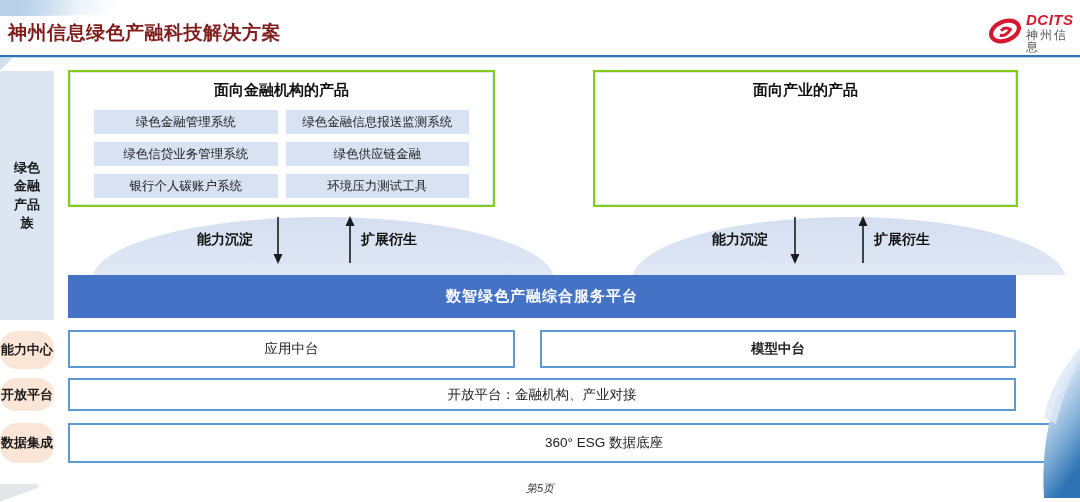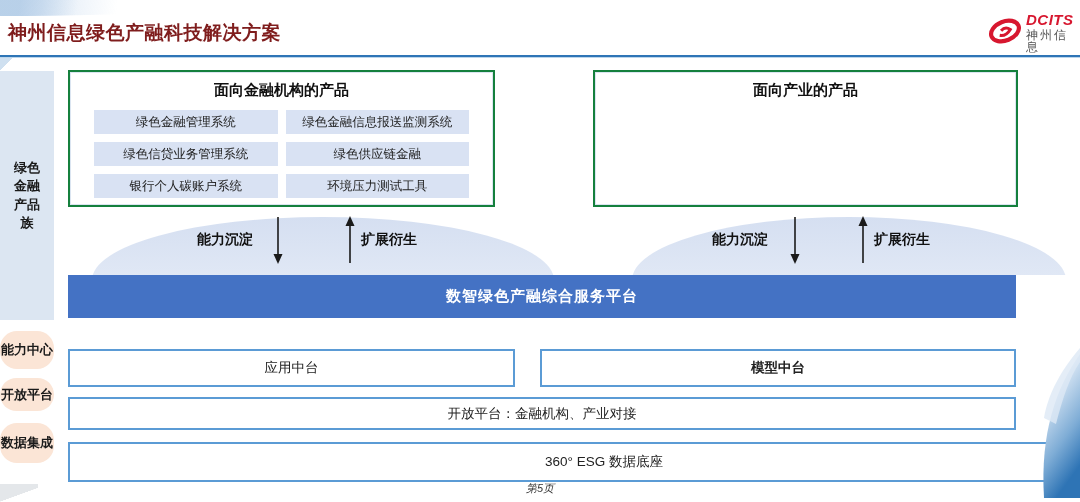--- a/index.html
+++ b/index.html
@@ -32,21 +32,21 @@
     font-weight:bold; font-size:13px; color:#1a1a1a; }
   .side-family { top:71px; height:249px; background:#dce6f2; }
   .side-family .vtext { width:28px; word-break:break-all; line-height:1.4; }
   .side-peach { background:#fbe5d6; line-height:1.35;border-radius:17px; }
   .side-cap  { top:331px; height:38px; }
   .side-open { top:378px; height:33px; }
   .side-data { top:423px; height:40px; }
 
   
   .pbox { position:absolute; top:70px; height:137px; background:#fff;
-    border:2px solid #15803d; box-shadow:0 0 0 1px #dbe5f1 inset; }
+    border:2px solid #84cc16; box-shadow:0 0 0 1px #dbe5f1 inset; }
   .pbox-left { left:68px; width:427px; }
   .pbox-right { left:593px; width:425px; }
   .pbox-title { text-align:center; font-weight:bold; font-size:15px; color:#111; margin-top:9px; }
   .pbox-grid { display:grid; grid-template-columns:1fr 1fr; column-gap:20px; row-gap:9px;
     margin:10px 24px 0 24px;gap:8px; }
   .chip { height:24px; background:#d9e2f3; display:flex; align-items:center; justify-content:center;
     font-size:12.5px; color:#222; white-space:nowrap; }
 
   
   .dome-clip { position:absolute; top:217px; height:58px; overflow:hidden; }
@@ -59,21 +59,21 @@
   .flow-label { position:absolute; top:231px; font-size:14px; font-weight:bold; color:#111; }
   .arrow { position:absolute; top:215px; }
 
   
   .platform-bar { position:absolute; left:68px; top:275px; width:948px; height:43px;
     background:#4472c4; display:flex; align-items:center; justify-content:center;
     color:#fff; font-weight:bold; font-size:15px; letter-spacing:1px; }
 
   
   .wbox { position:absolute; background:#fff; border:2px solid #5b9bd5;
-    display:flex; align-items:center; justify-content:center; font-size:13.5px; color:#222;margin-top:19px; }
+    display:flex; align-items:center; justify-content:center; font-size:13.5px; color:#222; }
   .wbox-app   { left:68px;  top:330px; width:447px; height:38px; }
   .wbox-model { left:540px; top:330px; width:476px; height:38px;font-weight:bold; }
   .wbox-open  { left:68px;  top:378px; width:948px; height:33px; }
   .wbox-data  { left:68px;  top:423px; width:1072px; height:40px; }
 
   
   .footer-page { position:absolute; left:0; width:1080px; top:481px; text-align:center;
     font-size:11px; font-style:italic; color:#333; }
 
   

